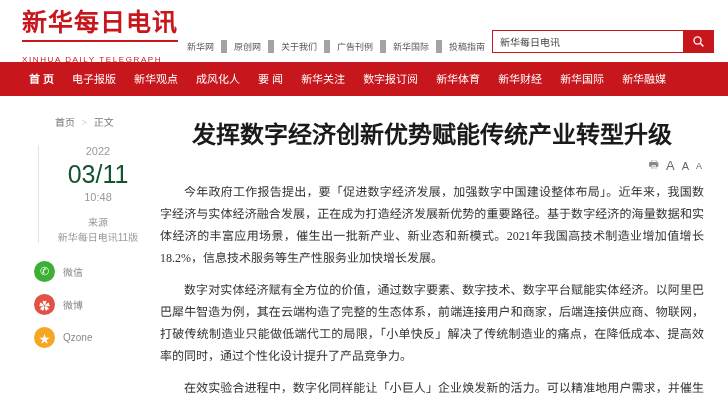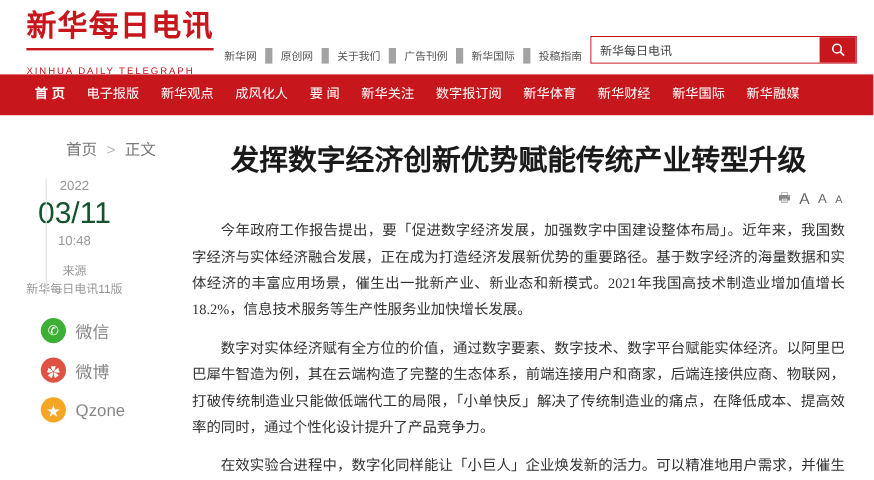--- a/index.html
+++ b/index.html
@@ -117,31 +117,32 @@
   .wrap {
     display: flex;
     padding: 0;
   }
   .leftcol {
     width: 150px;
     flex: 0 0 150px;
     padding: 10px 0 0 0;
   }
   .breadcrumb {
-    font-size: 13px;
+    font-size: 10px;
     color: #777;
     padding: 8px 0 0 55px;
+    font-family: Liberation Serif, serif;
   }
   .breadcrumb a { color: #777; text-decoration: none; }
   .breadcrumb .sep { margin: 0 4px; color: #bbb; }
 
   .datebox {
     margin: 14px 0 0 0;
     display: flex;
-    justify-content: flex-start;
+    justify-content: flex-end;
     position: relative;
   }
   .datebox .vline {
     position: absolute;
     left: 38px;
     top: 2px;
     bottom: 2px;
     width: 1px;
     background: #e3e3e3;
   }
@@ -178,21 +179,21 @@
   }
   .share-ico {
     width: 21px; height: 21px;
     border-radius: 50%;
     display: flex; align-items: center; justify-content: center;
     color: #fff; font-size: 11px;
   }
   .ico-wx { background: #3cb034; }
   .ico-wb { background: #e05244; }
   .ico-qz { background: #f5a623; }
-  .share-label { font-size: 14px; color: #888; }
+  .share-label { font-size: 10px; color: #888; }
 
   
   .main {
     flex: 1;
     padding: 24px 24px 0 10px;
     min-width: 0;
     position: relative;
   }
   h1.title {
     font-family: "Liberation Serif", serif;

